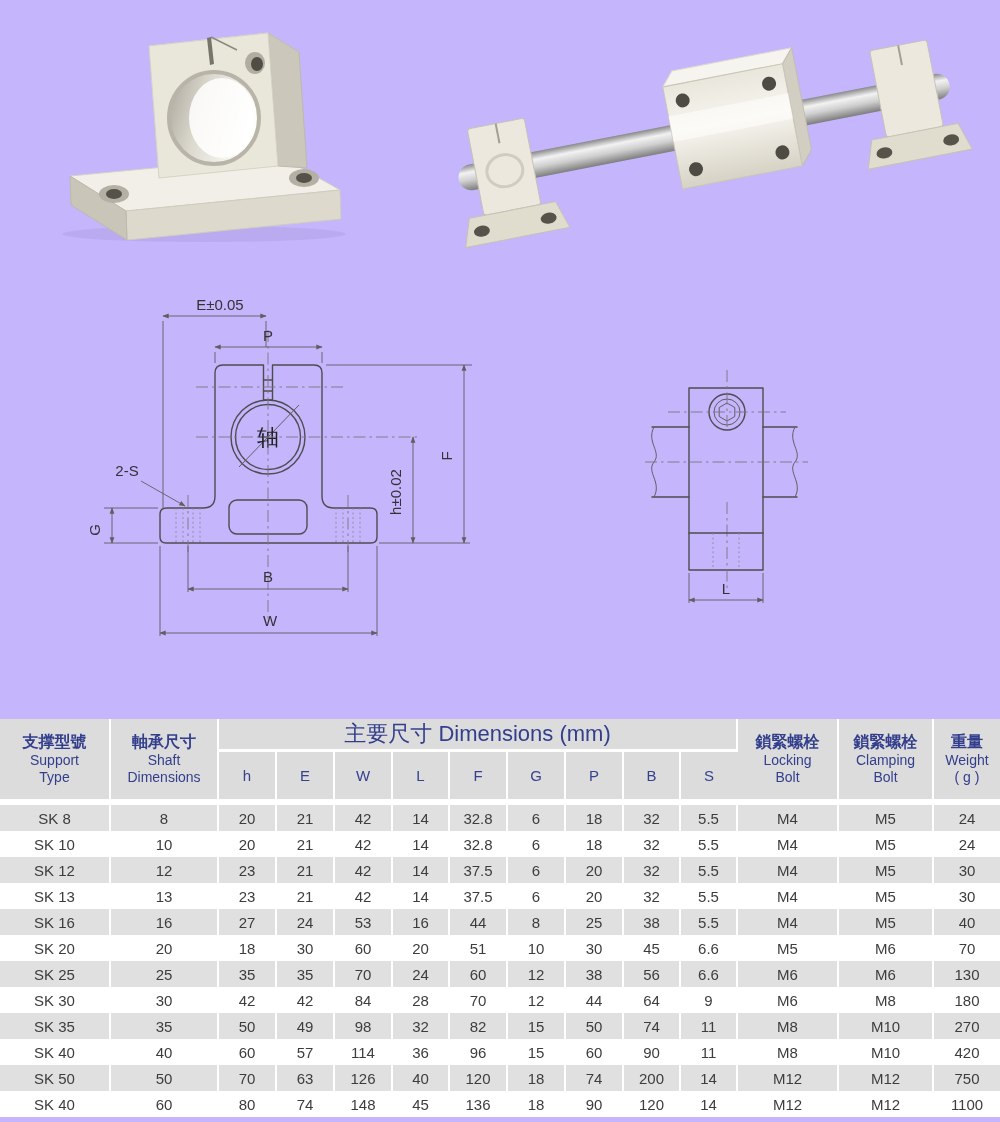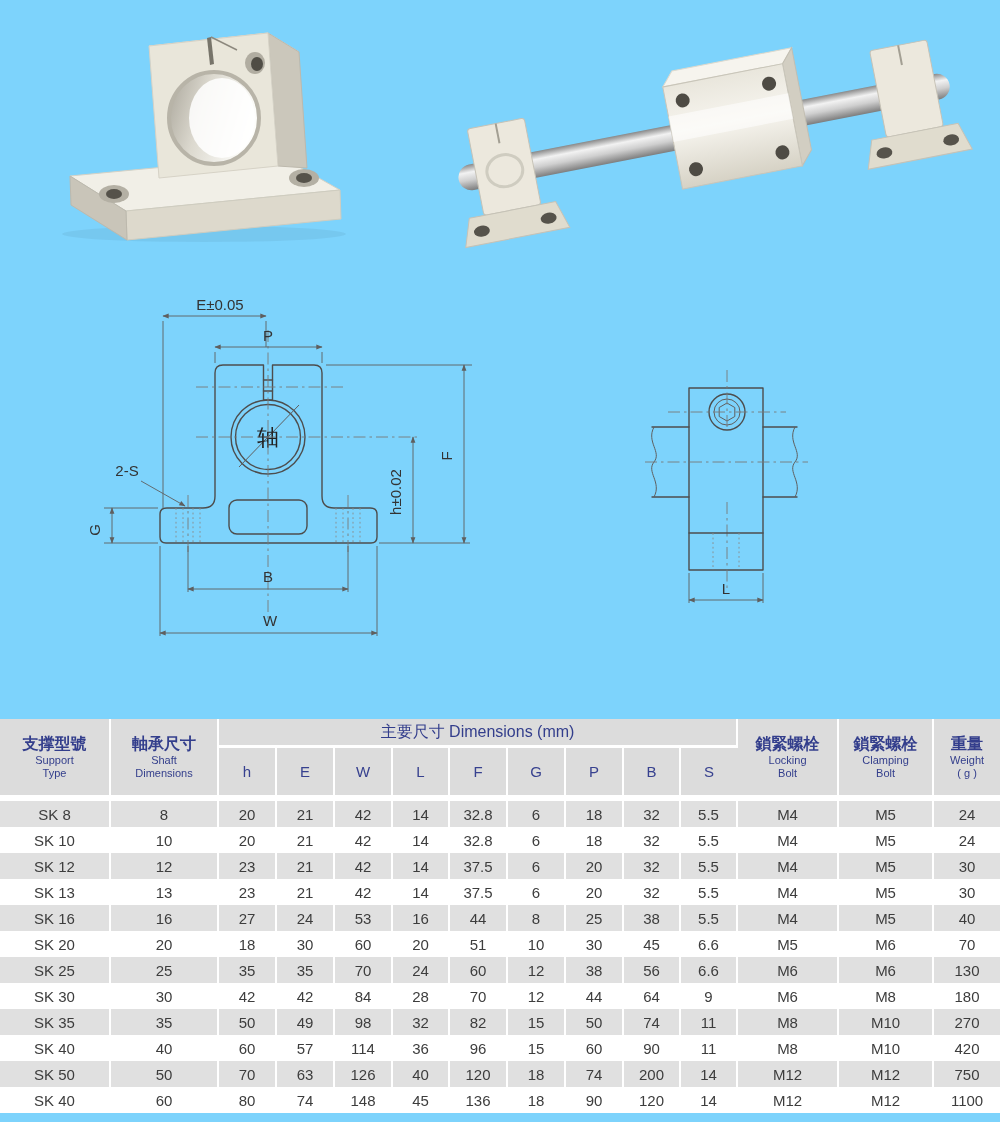--- a/index.html
+++ b/index.html
@@ -1,17 +1,17 @@
 <!DOCTYPE html>
 <html><head>
 <meta charset="utf-8">
 <style>
   html,body { margin:0; padding:0; background:#fff; }
   .page {
-    position:relative; width:1000px; height:1122px; background:#7dd3fc;
+    position:relative; width:1000px; height:1122px; background:#c4b5fd;
     font-family:"Liberation Sans", sans-serif; overflow:hidden;
   }
 
   
   .photos { position:absolute; left:0; top:0; width:1000px; height:270px; }
   .photo-bracket  { position:absolute; left:52px;  top:6px;  }
   .photo-assembly { position:absolute; left:420px; top:2px;  }
 
   
   .drawing { position:absolute; left:0; top:290px; width:1000px; height:372px; }
@@ -22,25 +22,25 @@
   .dim     { stroke:#5f5f5f; stroke-width:0.9; fill:none; }
   .lbl     { font-size:15px; fill:#333; }
   .lbl-big { font-size:22px; fill:#222; }
 
   
   .spec-wrap { position:absolute; left:0; top:719px; width:1000px; }
   table.spec { width:1000px; border-collapse:collapse; table-layout:fixed; }
   .spec th, .spec td { text-align:center; vertical-align:middle; padding:0; }
   .spec thead th { background:#dcdcdc; color:#333e8c; font-weight:normal; border-right:2px solid #fff; }
   .spec thead th:last-child { border-right:none; }
-  .spec .row-group th.th-group { border-bottom:3px solid #fff; height:26px; font-size:16px; }
+  .spec .row-group th.th-group { border-bottom:3px solid #fff; height:26px; font-size:22px; }
   .spec th.span2 { border-bottom:6px solid #fff; }
   .spec .row-sub th { border-bottom:6px solid #fff; height:47px; font-size:15px; color:#37418f; }
   .spec .zh { font-size:16px; font-weight:bold; line-height:1.25; }
-  .spec .en { font-size:11px; line-height:1.22; }
+  .spec .en { font-size:14px; line-height:1.22; }
   .spec tbody td { height:26px; font-size:15px; color:#3d3d3d; border-right:2px solid #fff; }
   .spec tbody td:last-child { border-right:none; }
   .spec tbody tr:nth-child(odd)  { background:#e0e0e0; }
   .spec tbody tr:nth-child(even) { background:#ffffff; }
 </style>
 </head>
 <body>
 
 <div class="page">
 

